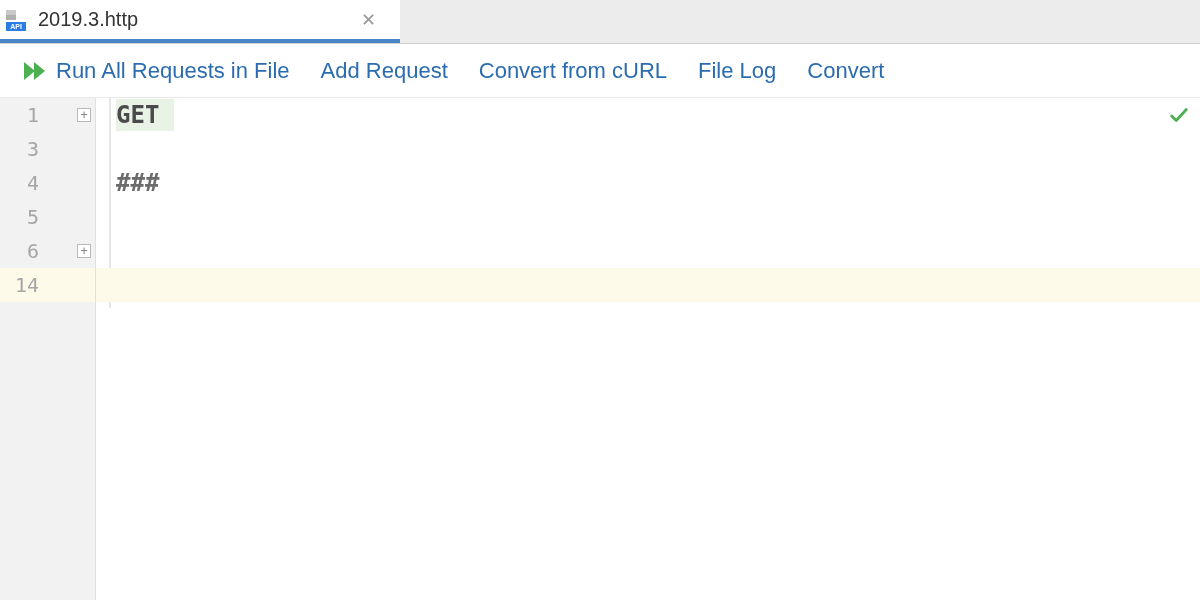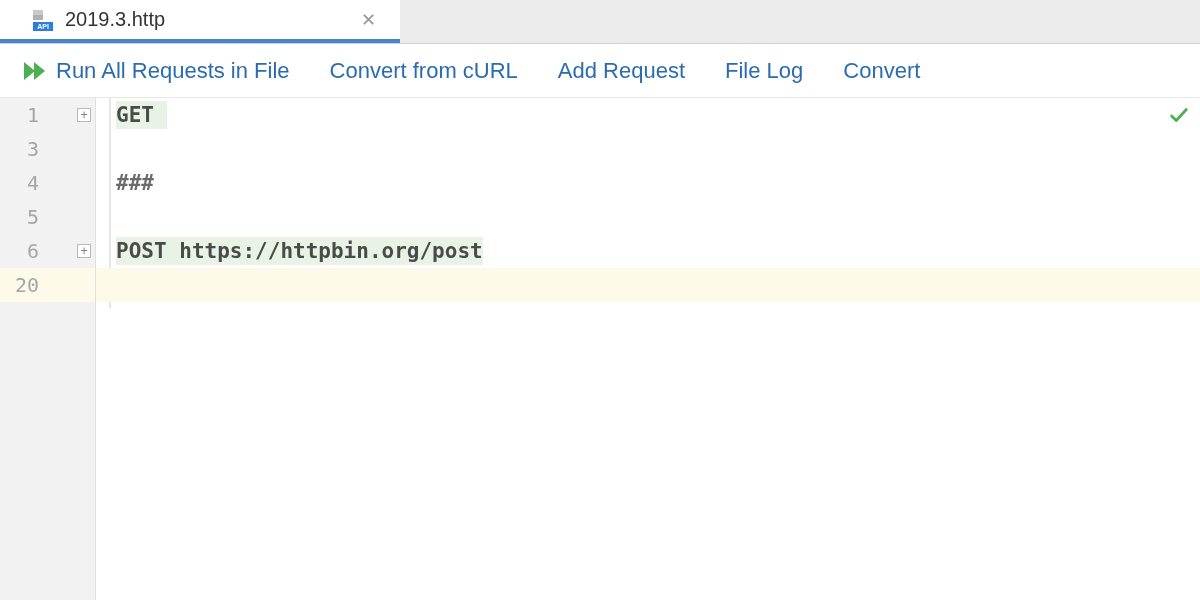--- a/index.html
+++ b/index.html
@@ -14,21 +14,21 @@
       background: #ececec;
       height: 44px;
       display: flex;
       align-items: stretch;
       border-bottom: 1px solid #d0d0d0;
     }
     .tab {
       background: #ffffff;
       display: flex;
       align-items: center;
-      padding: 0 20px 0 31px;
+      padding: 0 20px 0 4px;
       gap: 10px;
       border-bottom: 4px solid #4a86c7;
       position: relative;
       min-width: 400px;
     }
     .tab-icon {
       width: 24px;
       height: 24px;
       display: flex;
       align-items: center;
@@ -45,21 +45,21 @@
       color: #999;
       font-size: 18px;
       cursor: pointer;
       padding: 4px;
     }
     .toolbar {
       height: 54px;
       display: flex;
       align-items: center;
       padding: 0 24px;
-      gap: 40px;
+      gap: 31px;
       border-bottom: 1px solid #e8e8e8;
     }
     .run-icon {
       display: flex;
       align-items: center;
     }
     .toolbar-button {
       display: flex;
       align-items: center;
       gap: 8px;
@@ -100,21 +100,21 @@
       align-items: center;
       justify-content: center;
       font-size: 12px;
       line-height: 1;
       color: #888;
       cursor: pointer;
     }
     .code-area {
       flex: 1;
       font-family: "SF Mono", Menlo, Consolas, monospace;
-      font-size: 21px;
+      font-size: 24px;
       color: #555;
       position: relative;
       padding-left: 4px;
     }
     .fold-bar {
       position: absolute;
       left: 13px;
       top: 0;
       width: 2px;
       height: 210px;
@@ -183,24 +183,24 @@
   <div class="toolbar-button primary">
     <span class="run-icon">
       <svg width="26" height="22" viewBox="0 0 26 22">
         <polygon points="0,2 11,11 0,20" fill="#4caf50"></polygon>
         <polygon points="10,2 21,11 10,20" fill="#4caf50"></polygon>
       </svg>
     </span>
     <span>Run All Requests in File</span>
   </div>
   <div class="toolbar-button">
+    <span>Add Request</span>
+  </div>
+  <div class="toolbar-button">
     <span>Convert from cURL</span>
-  </div>
-  <div class="toolbar-button">
-    <span>Add Request</span>
   </div>
   <div class="toolbar-button">
     <span>File Log</span>
   </div>
   <div class="toolbar-button">
     <span>Convert</span>
   </div>
 </div>
 
 <div class="editor-area">
@@ -216,39 +216,36 @@
       <span>4</span>
     </div>
     <div class="gutter-line">
       <span>5</span>
     </div>
     <div class="gutter-line">
       <span>6</span>
       <span class="fold-plus">+</span>
     </div>
     <div class="gutter-line current">
-      <span>20</span>
+      <span>14</span>
     </div>
   </div>
 
   <div class="code-area">
     <div class="fold-bar"></div>
     <div class="highlight-row" style="top:170px;"></div>
 
     <div class="code-line" style="position:relative;z-index:1;">
       <span class="method-span">GET</span><span class="method-span"> </span>
     </div>
     <div class="code-line" style="position:relative;z-index:1;"></div>
     <div class="code-line" style="position:relative;z-index:1;">
       <span class="sep-span">###</span>
     </div>
     <div class="code-line" style="position:relative;z-index:1;"></div>
-    <div class="code-line" style="position:relative;z-index:1;">
-      <span class="method-span">POST</span><span class="method-span"> </span><span class="url-span">https://httpbin.org/post</span>
-    </div>
     <div class="code-line" style="position:relative;z-index:1;"></div>
 
     <span class="status-check">
       <svg width="22" height="22" viewBox="0 0 24 24">
         <polyline points="4,13 9,18 20,6" fill="none" stroke="#4caf50" stroke-width="3" stroke-linecap="round" stroke-linejoin="round"></polyline>
       </svg>
     </span>
   </div>
 </div>
 

